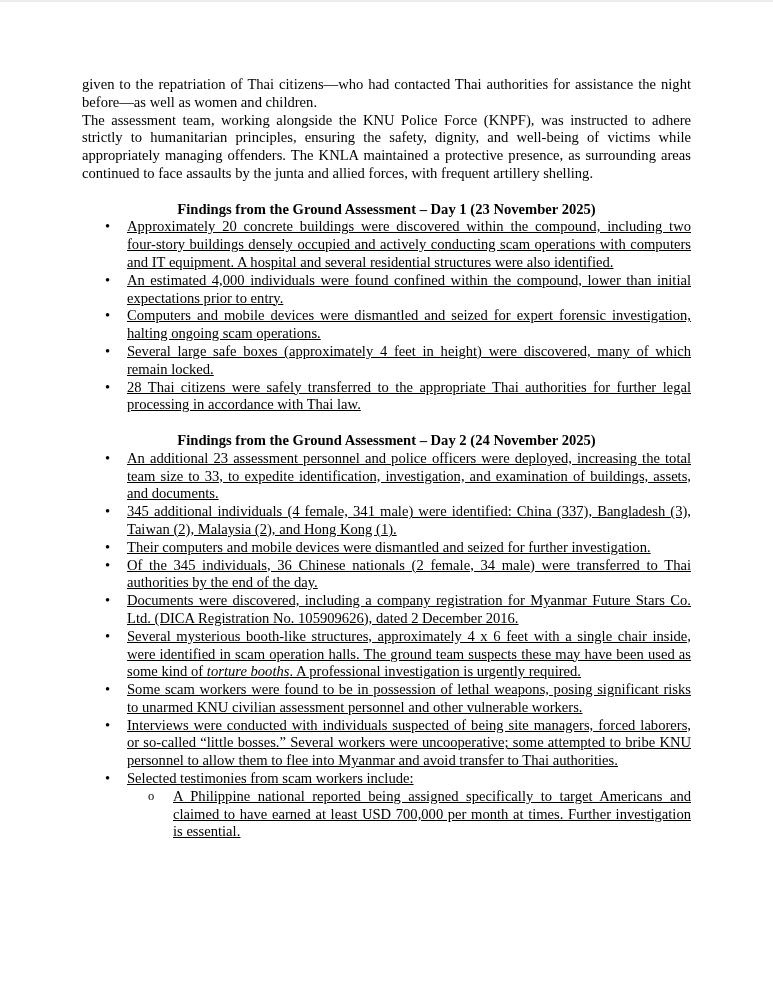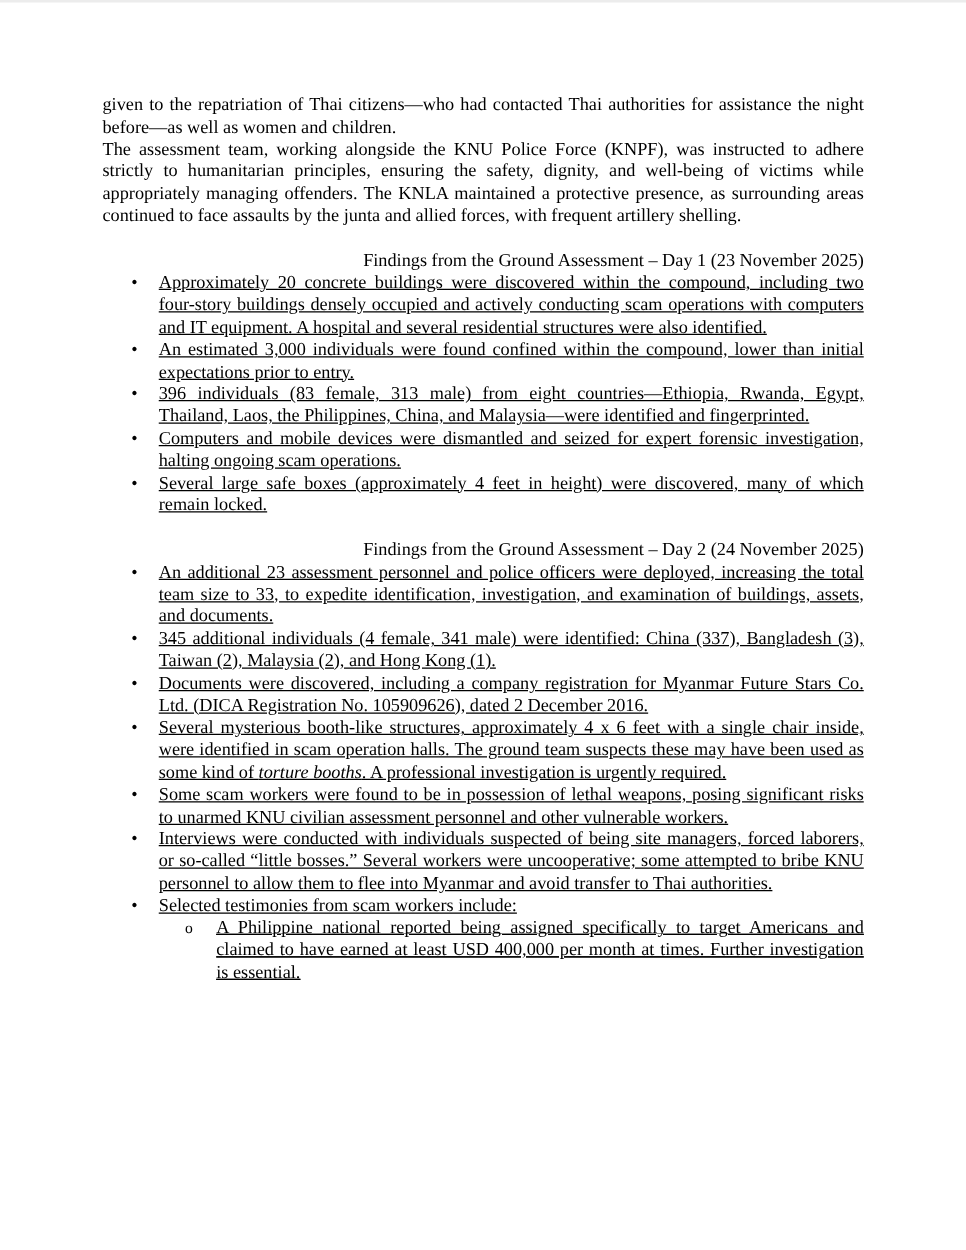--- a/index.html
+++ b/index.html
@@ -20,22 +20,22 @@
     padding: 74px 82px 0 82px;
     border-top: 2px solid #ececec;
     overflow: hidden;
   }
   .para {
     margin: 0;
     text-align: justify;
   }
   .heading {
     margin: 17.8px 0 0 0;
-    font-weight: normal;
-    text-align: right;
+    font-weight: bold;
+    text-align: center;
   }
   ul.bullets {
     margin: 0;
     padding-left: 45px;
     list-style: none;
   }
   ul.bullets > li {
     position: relative;
     text-align: justify;
     text-decoration: underline;
@@ -68,32 +68,34 @@
 </head>
 <body>
 
 <div class="page">
   <div>
       <p class="para">given to the repatriation of Thai citizens—who had contacted Thai authorities for assistance the night before—as well as women and children.</p>
       <p class="para">The assessment team, working alongside the KNU Police Force (KNPF), was instructed to adhere strictly to humanitarian principles, ensuring the safety, dignity, and well-being of victims while appropriately managing offenders. The KNLA maintained a protective presence, as surrounding areas continued to face assaults by the junta and allied forces, with frequent artillery shelling.</p>
       <p class="heading">Findings from the Ground Assessment – Day 1 (23 November 2025)</p>
       <ul class="bullets level1">
         <li>Approximately 20 concrete buildings were discovered within the compound, including two four-story buildings densely occupied and actively conducting scam operations with computers and IT equipment. A hospital and several residential structures were also identified.</li>
-        <li>An estimated 3,000 individuals were found confined within the compound, lower than initial expectations prior to entry.</li>
-        <li>396 individuals (83 female, 313 male) from eight countries—Ethiopia, Rwanda, Egypt, Thailand, Laos, the Philippines, China, and Malaysia—were identified and fingerprinted.</li>
+        <li>An estimated 4,000 individuals were found confined within the compound, lower than initial expectations prior to entry.</li>
         <li>Computers and mobile devices were dismantled and seized for expert forensic investigation, halting ongoing scam operations.</li>
         <li>Several large safe boxes (approximately 4 feet in height) were discovered, many of which remain locked.</li>
+        <li>28 Thai citizens were safely transferred to the appropriate Thai authorities for further legal processing in accordance with Thai law.</li>
       </ul>
       <p class="heading">Findings from the Ground Assessment – Day 2 (24 November 2025)</p>
       <ul class="bullets level1">
         <li>An additional 23 assessment personnel and police officers were deployed, increasing the total team size to 33, to expedite identification, investigation, and examination of buildings, assets, and documents.</li>
         <li>345 additional individuals (4 female, 341 male) were identified: China (337), Bangladesh (3), Taiwan (2), Malaysia (2), and Hong Kong (1).</li>
+        <li>Their computers and mobile devices were dismantled and seized for further investigation.</li>
+        <li>Of the 345 individuals, 36 Chinese nationals (2 female, 34 male) were transferred to Thai authorities by the end of the day.</li>
         <li>Documents were discovered, including a company registration for Myanmar Future Stars Co. Ltd. (DICA Registration No. 105909626), dated 2 December 2016.</li>
         <li><span>Several mysterious booth-like structures, approximately 4 x 6 feet with a single chair inside, were identified in scam operation halls. The ground team suspects these may have been used as some kind of </span><em>torture booths</em><span>. A professional investigation is urgently required.</span></li>
         <li>Some scam workers were found to be in possession of lethal weapons, posing significant risks to unarmed KNU civilian assessment personnel and other vulnerable workers.</li>
         <li>Interviews were conducted with individuals suspected of being site managers, forced laborers, or so-called “little bosses.” Several workers were uncooperative; some attempted to bribe KNU personnel to allow them to flee into Myanmar and avoid transfer to Thai authorities.</li>
         <li>Selected testimonies from scam workers include:<ul class="bullets level2">
-            <li>A Philippine national reported being assigned specifically to target Americans and claimed to have earned at least USD 400,000 per month at times. Further investigation is essential.</li>
+            <li>A Philippine national reported being assigned specifically to target Americans and claimed to have earned at least USD 700,000 per month at times. Further investigation is essential.</li>
           </ul></li>
       </ul>
     </div>
   <div class="page-number">2</div>
 </div>
 
 </body></html>

